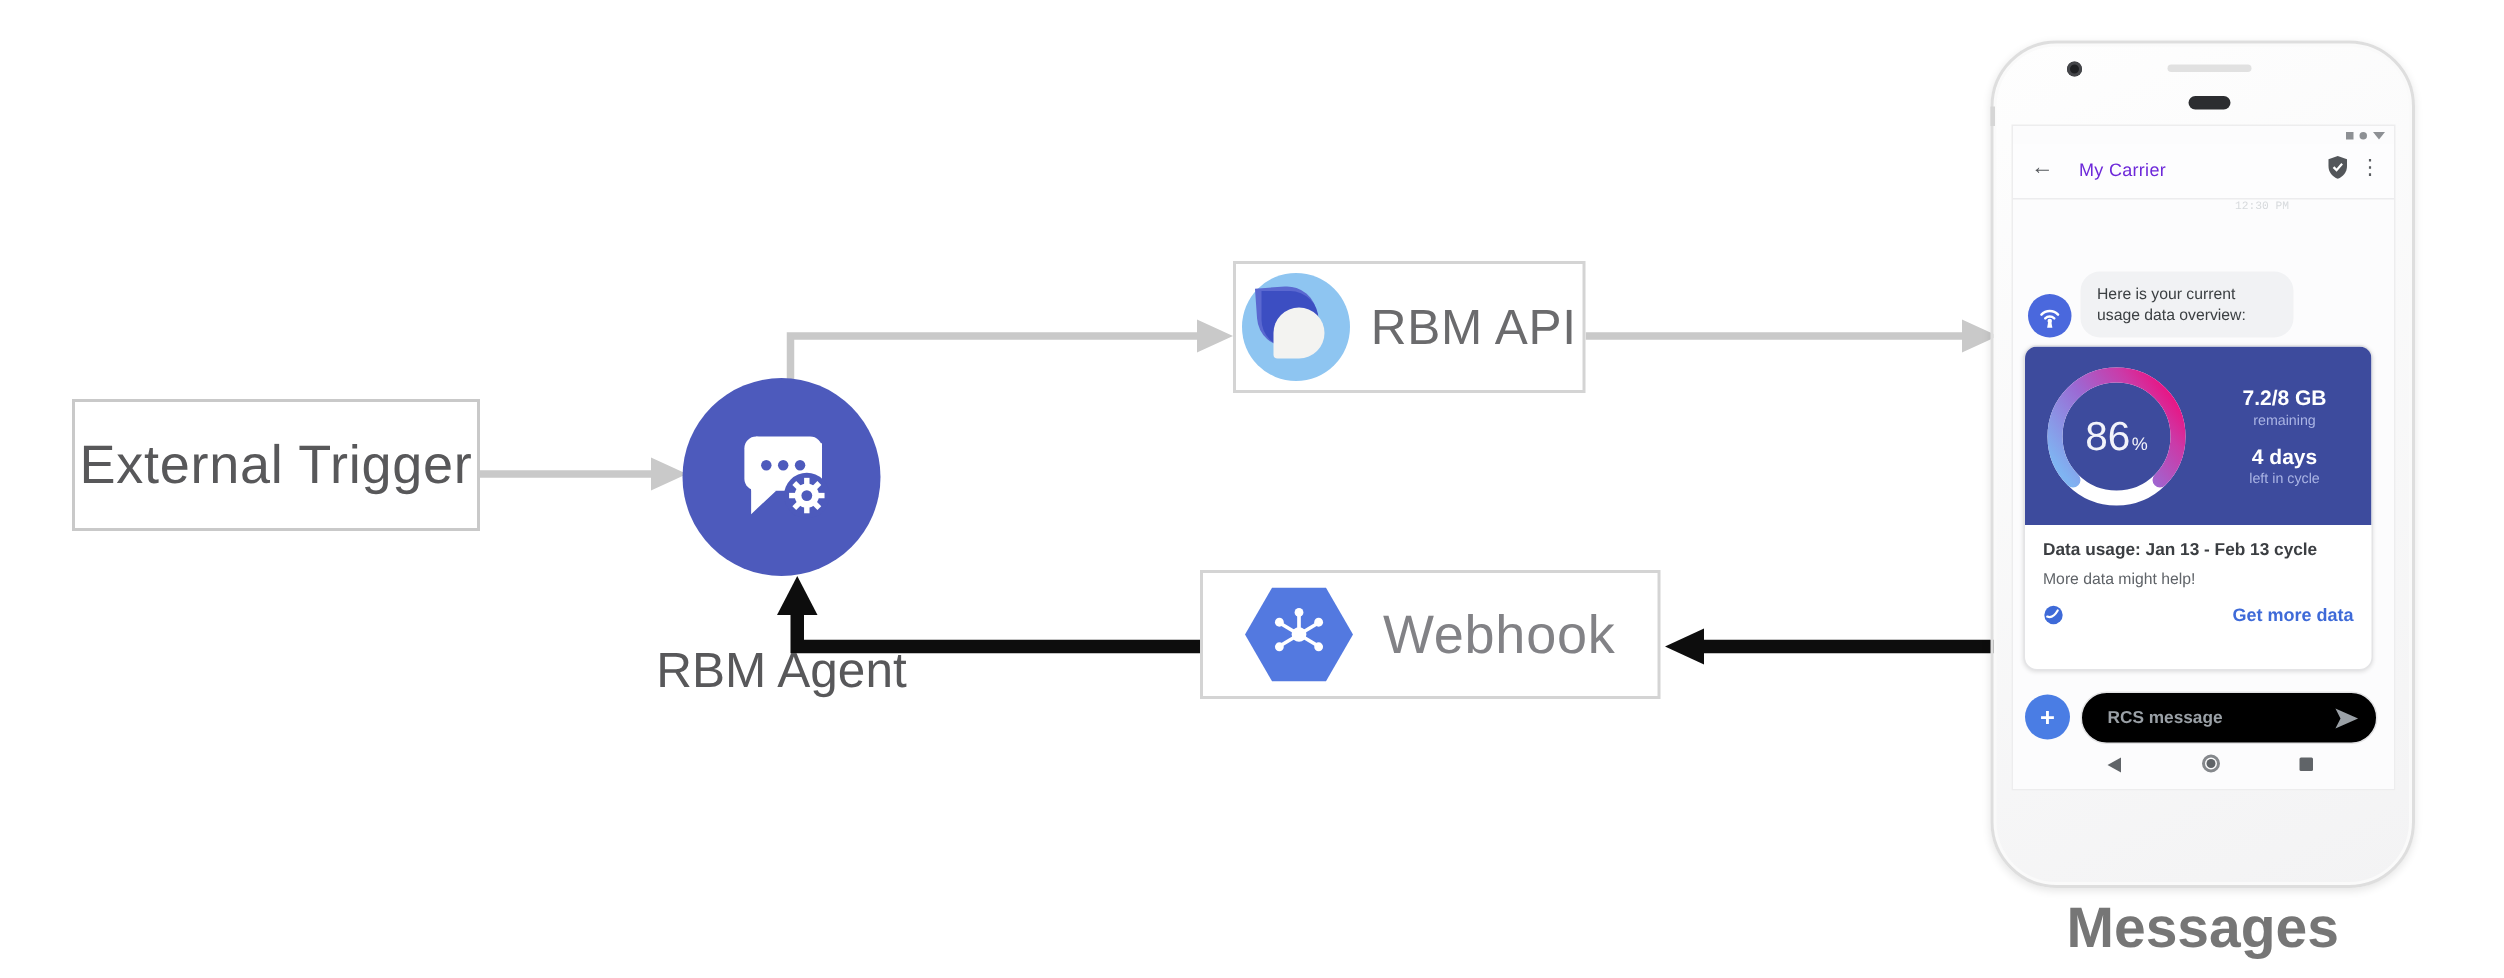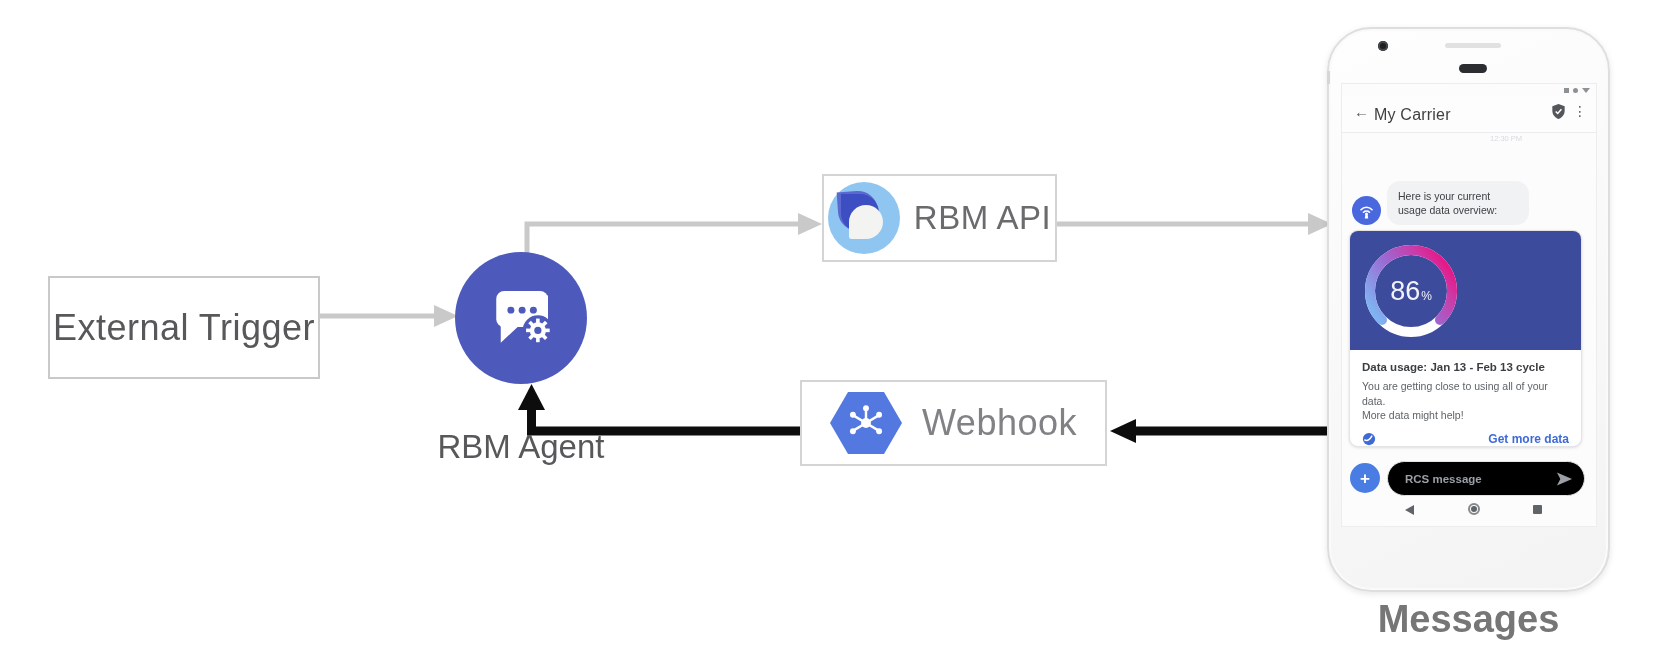--- a/index.html
+++ b/index.html
@@ -2,21 +2,21 @@
 <html><head>
 <meta charset="utf-8">
 <style>
   html,body{margin:0;padding:0;background:#fff;font-family:"Liberation Sans","DejaVu Sans",sans-serif;}
   .canvas{position:relative;width:1669px;height:652px;background:#fff;overflow:hidden;}
   svg.wires{position:absolute;left:0;top:0;z-index:0;}
 
   
   .dbox{position:absolute;background:#fff;border:2px solid #c9c9c9;display:flex;align-items:center;justify-content:center;z-index:1;box-sizing:border-box;}
   .dbox .lbl{font-weight:300;color:#58585a;letter-spacing:.5px;white-space:nowrap;}
-  .box-trigger{left:48px;top:276px;width:272px;height:103px;}
+  .box-trigger{left:48px;top:266px;width:272px;height:88px;}
   .box-trigger .lbl{font-size:36px;}
   .box-api{left:822px;top:174px;width:235px;height:88px;border-color:#d4d4d4;gap:14px;}
   .box-api .lbl{font-size:33px;color:#6b6b6d;}
   .box-webhook{left:800px;top:380px;width:307px;height:86px;border-color:#d4d4d4;gap:20px;}
   .box-webhook .lbl{font-size:36px;color:#828286;}
 
   .agent-circle{position:absolute;left:455px;top:252px;width:132px;height:132px;border-radius:50%;background:#4d5abc;display:flex;align-items:center;justify-content:center;z-index:1;}
   .agent-label{position:absolute;left:395px;top:428px;width:252px;text-align:center;font-size:33px;font-weight:300;color:#58585a;z-index:1;}
 
   
@@ -36,24 +36,24 @@
 
   
   .statusbar{position:absolute;top:4px;right:6px;display:flex;align-items:center;gap:4px;}
   .st-sq{width:5px;height:5px;background:#8d9094;}
   .st-ci{width:5px;height:5px;border-radius:50%;background:#8d9094;}
   .st-tr{width:0;height:0;border-left:4px solid transparent;border-right:4px solid transparent;border-top:5px solid #8d9094;}
 
   
   .chat-header{position:absolute;left:0;top:12px;width:100%;height:36px;border-bottom:1px solid #ececee;background:#fdfdfe;}
   .back{position:absolute;left:12px;top:7px;font-size:15px;color:#55585c;}
-  .chat-title{position:absolute;left:32px;top:10px;font-size:16px;color:#404040;letter-spacing:.2px;}
+  .chat-title{position:absolute;left:44px;top:10px;font-size:12px;color:#6d28d9;letter-spacing:.2px;}
   .shield{position:absolute;right:30px;top:7px;}
   .kebab{position:absolute;right:9px;top:8px;font-size:14px;color:#595c60;letter-spacing:0;line-height:1;}
-  .faint-ts{position:absolute;left:148px;top:50px;font-size:7.5px;color:#d7dadd;}
+  .faint-ts{position:absolute;left:148px;top:50px;font-size:7.5px;color:#d7dadd;font-family:Liberation Mono, monospace;}
 
   
   .avatar{position:absolute;left:10px;top:112px;width:29px;height:29px;border-radius:50%;background:#4a68dd;display:flex;align-items:center;justify-content:center;}
   .bubble{position:absolute;left:45px;top:97px;width:142px;box-sizing:border-box;background:#f1f2f4;border-radius:13px;padding:8px 11px;font-size:10.5px;line-height:1.35;color:#3c4043;}
 
   
   .card{position:absolute;left:7px;top:146px;width:233px;height:217px;border-radius:9px;background:#fff;border:1px solid #e4e4e6;box-shadow:0 1px 3px rgba(0,0,0,.12);overflow:hidden;box-sizing:border-box;}
   .card-top{position:relative;width:100%;height:119px;background:#3d4b9d;}
   .gauge-wrap{position:absolute;left:11px;top:10px;width:100px;height:100px;}
   .gauge-txt{position:absolute;left:0;top:0;width:100px;height:100px;display:flex;align-items:center;justify-content:center;color:#f2f3fa;}
@@ -223,24 +223,33 @@
                 </linearGradient>
               </defs>
               <circle cx="50" cy="50" r="41" fill="none" stroke="#ffffff" stroke-width="10"></circle>
               <path d="M 21 79 A 41 41 0 1 1 79 79" fill="none" stroke="url(#gg)" stroke-width="10" stroke-linecap="round"></path>
             </svg>
             <div class="gauge-txt">
               <span class="big">86</span>
                 <span class="pct">%</span>
             </div>
           </div>
+          <div class="card-metrics">
+            <div>
+              <div class="m-big">7.2/8 GB</div>
+              <div class="m-sub">remaining</div>
+            </div>
+            <div>
+              <div class="m-big">4 days</div>
+              <div class="m-sub">left in cycle</div>
+            </div>
+          </div>
         </div>
         <div class="card-bottom">
           <div class="cb-title">Data usage: Jan 13 - Feb 13 cycle</div>
-          <div class="cb-body">You are getting close to using all of your data.</div>
           <div class="cb-body">More data might help!</div>
           <div class="cb-action">
             <svg width="14" height="14" viewBox="0 0 16 16">
               <circle cx="8" cy="8" r="7" fill="#3e6ad8"></circle>
               <path d="M3.2,9.2 Q7.5,11 11.2,4.6" fill="none" stroke="#ffffff" stroke-width="1.7" stroke-linecap="round"></path>
             </svg>
             <span>Get more data</span>
           </div>
         </div>
       </div>

